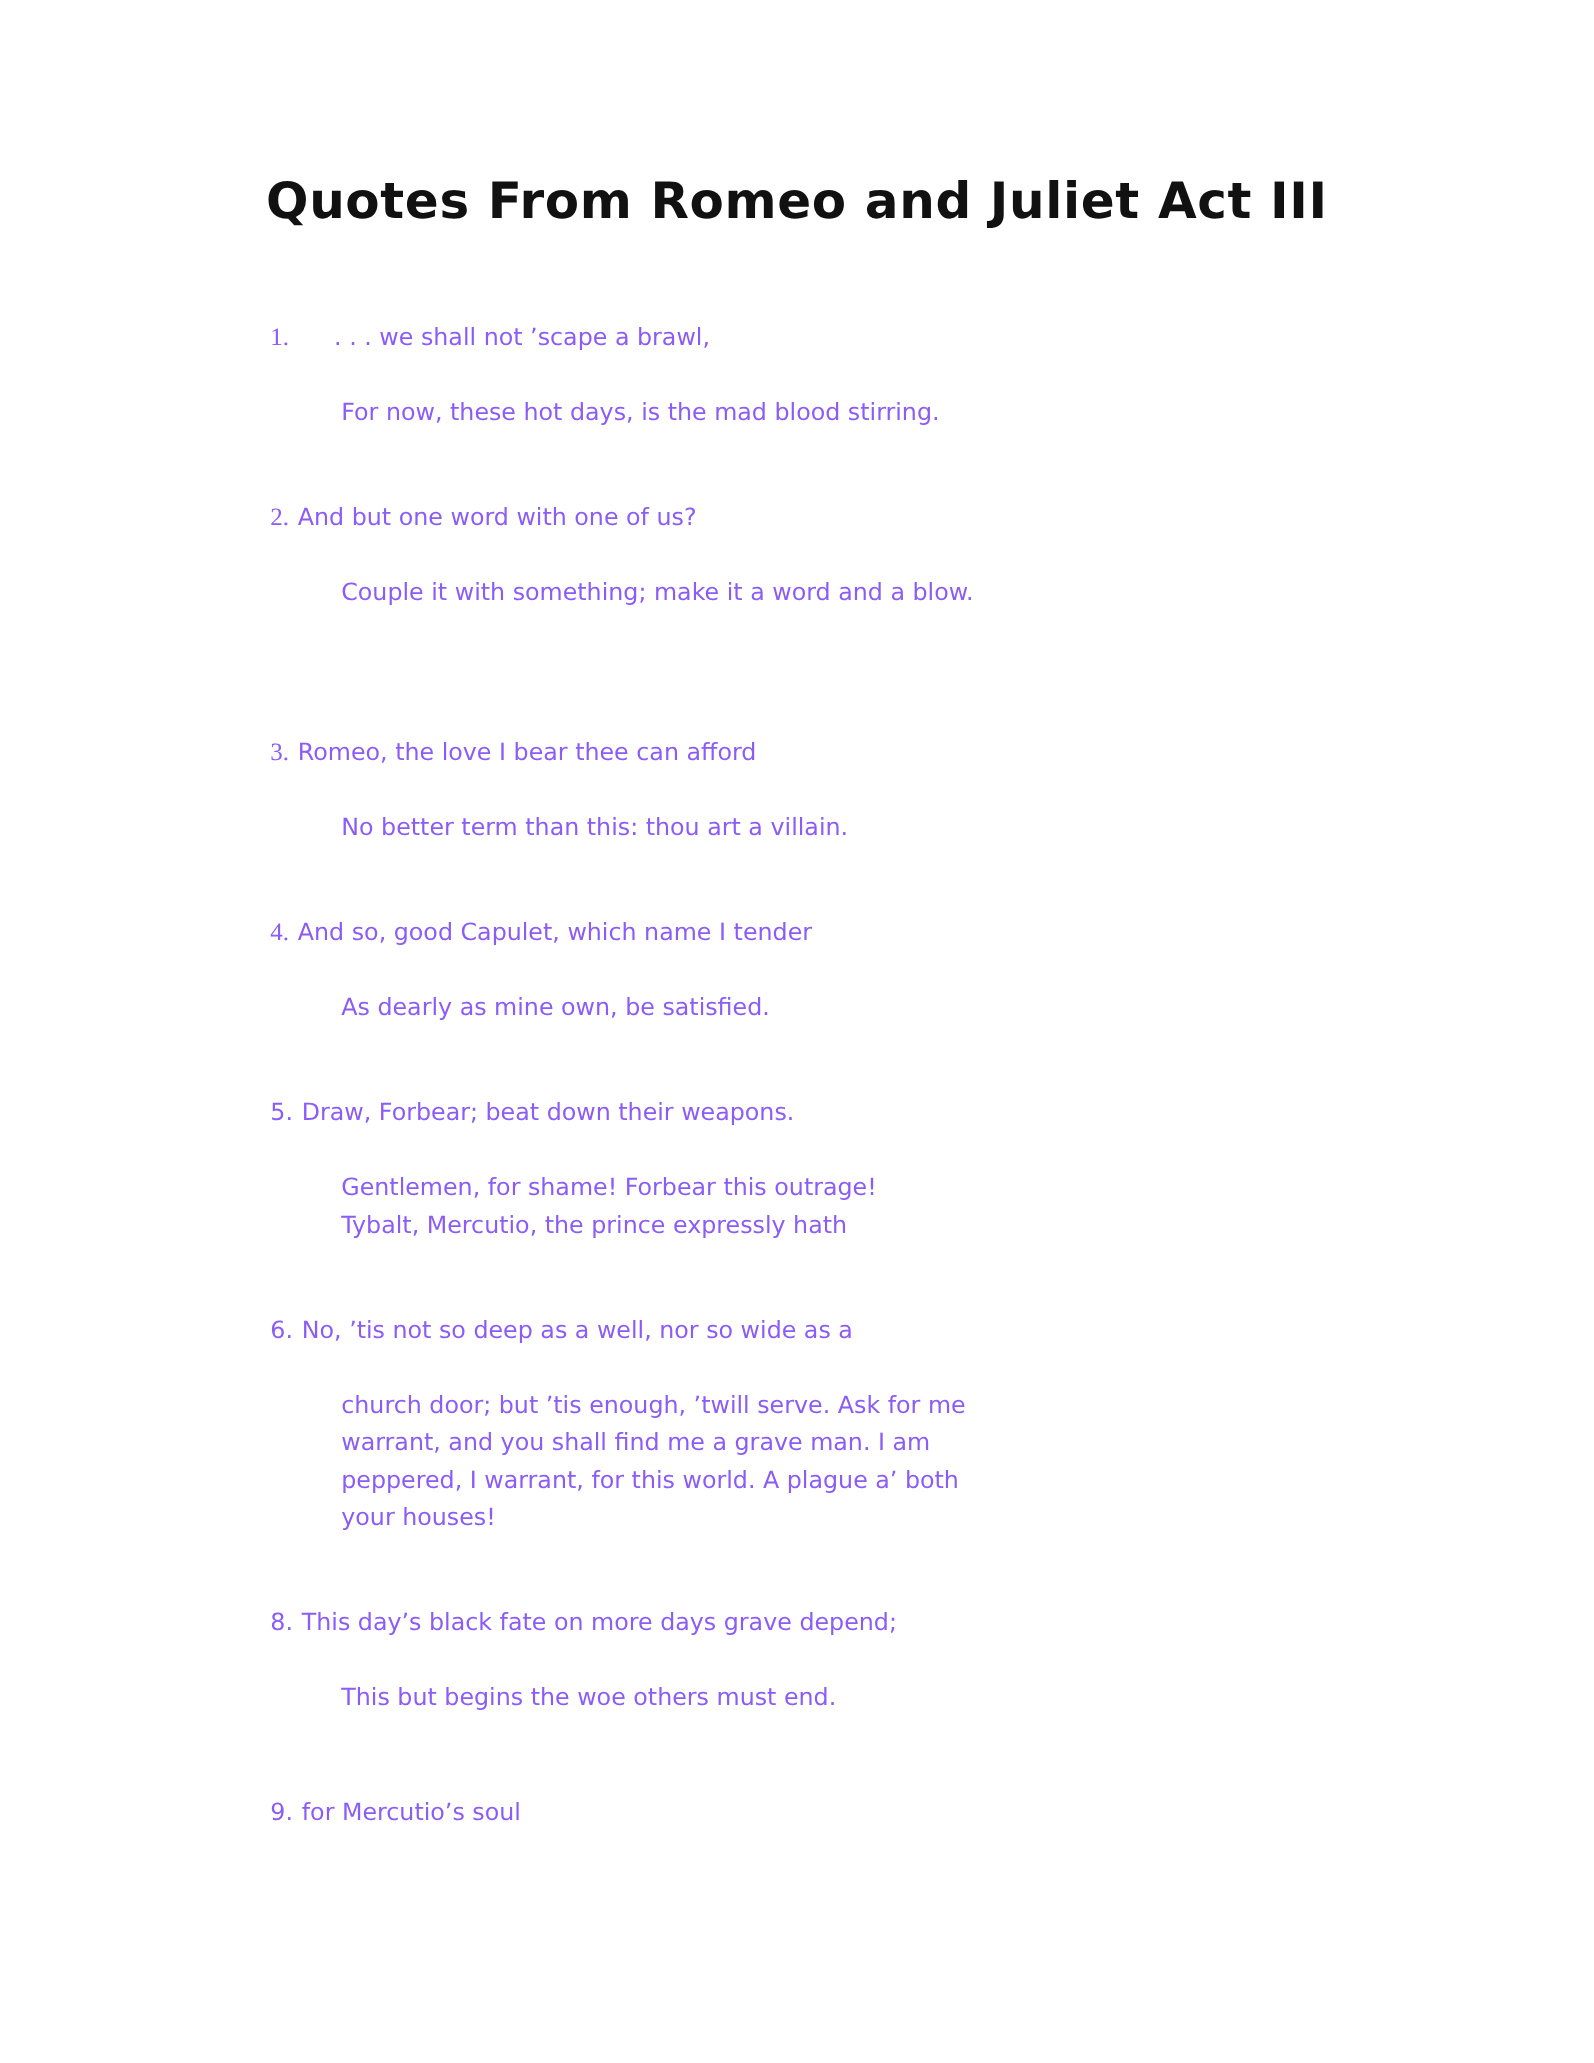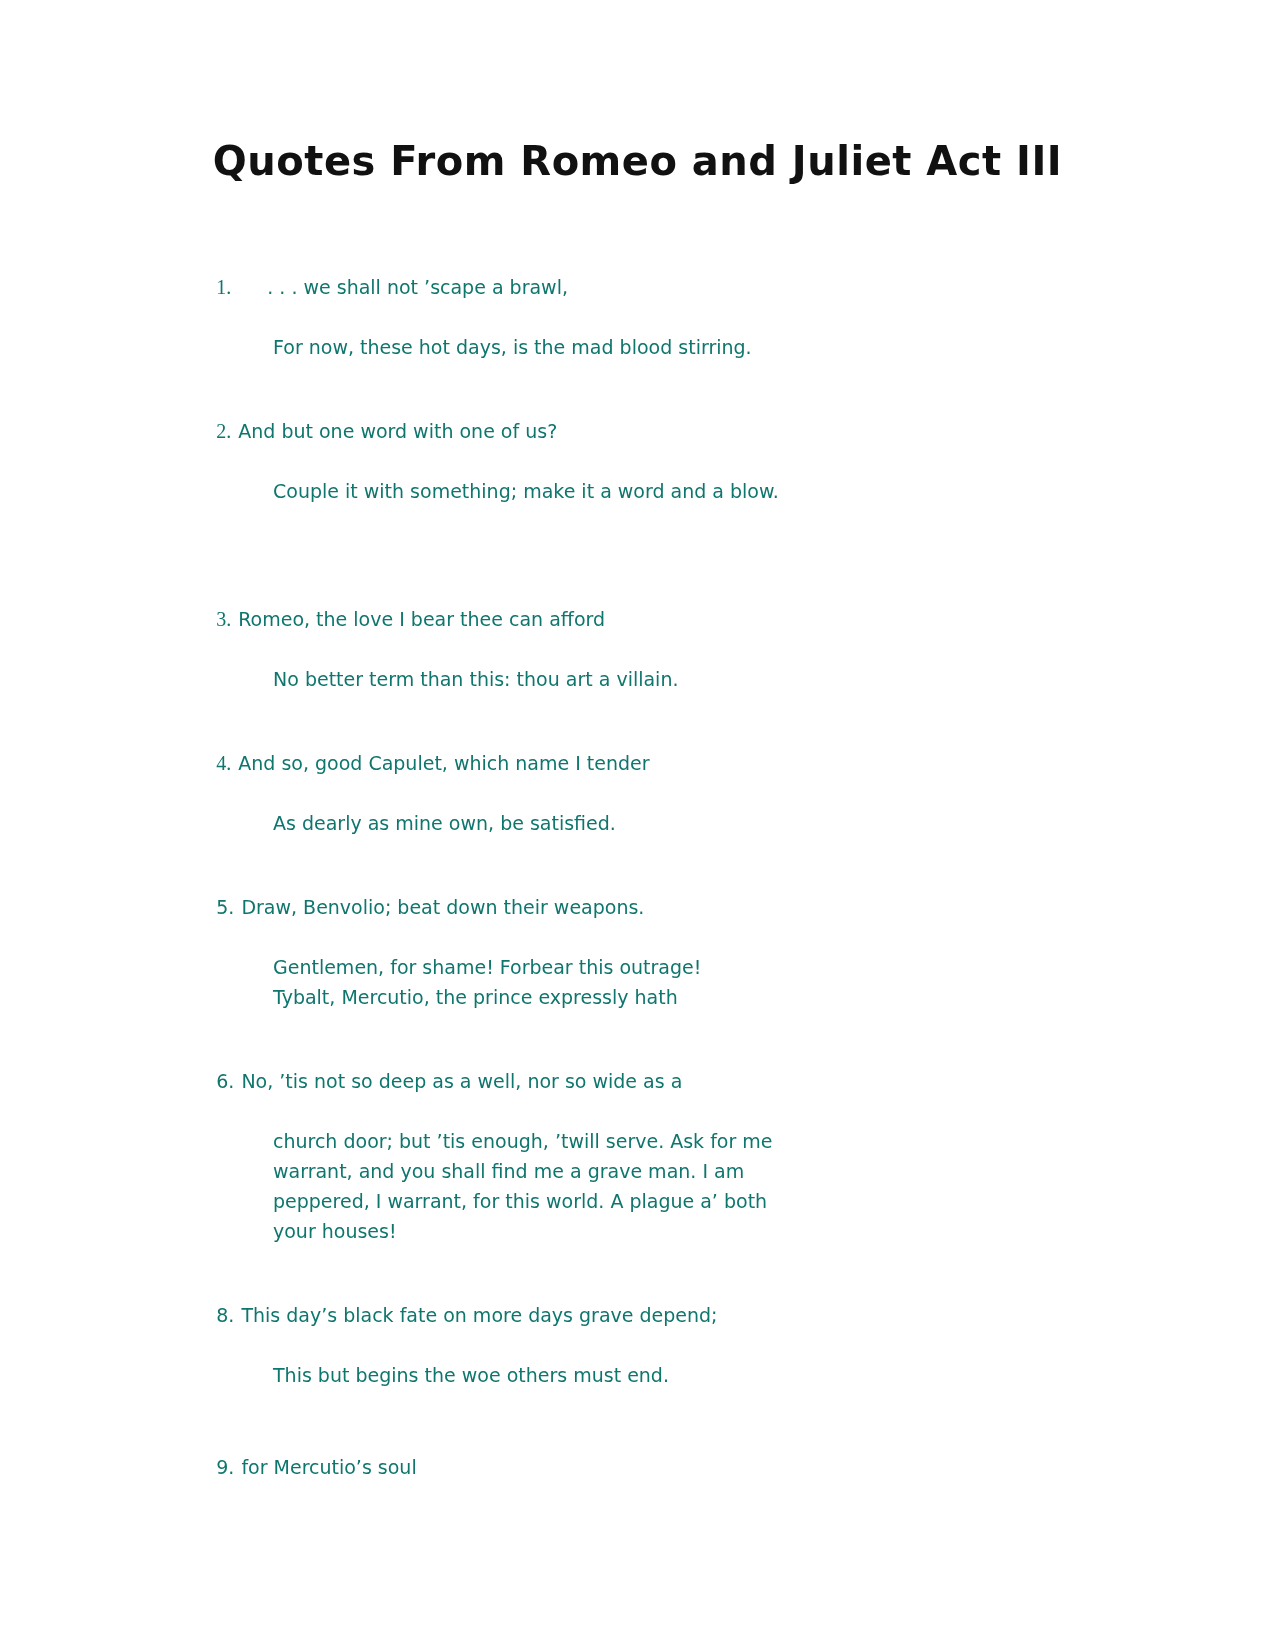--- a/index.html
+++ b/index.html
@@ -16,29 +16,29 @@
     box-sizing: border-box;
     padding: 138px 160px 60px 180px;
     font-family: "DejaVu Sans", "Liberation Sans", sans-serif;
     color: #1a1a1a;
   }
   .title {
     text-align: center;
     font-size: 40px;
     font-weight: 600;
     letter-spacing: 0.5px;
-    margin: 0 0 58px -20px;
+    margin: 0 0 41px -20px;
     color: #111111;
     font-family: "DejaVu Sans", sans-serif;
   }
   .quote {
     font-size: 19px;
     line-height: 30px;
     margin-bottom: 24px;
-    color: #0f766e;
+    color: #8b5cf6;
   }
   .quote.gap-large { margin-bottom: 68px; }
   .quote.gap-med { margin-bottom: 32px; }
   .first-line { white-space: pre-wrap; }
   .num { margin-right: 7px; }
   .quote.wide-num .num {
     display: inline-block;
     min-width: 44px;
   }
   .quote.serif-num .num {
@@ -80,21 +80,21 @@
 
   <div class="quote serif-num">
     <div class="first-line">
       <span class="num">4.</span><span>And so, good Capulet, which name I tender</span>
     </div>
     <div class="cont-line">As dearly as mine own, be satisfied.</div>
   </div>
 
   <div class="quote">
     <div class="first-line">
-      <span class="num">5.</span><span>Draw, Benvolio; beat down their weapons.</span>
+      <span class="num">5.</span><span>Draw, Forbear; beat down their weapons.</span>
     </div>
     <div class="cont-line">Gentlemen, for shame! Forbear this outrage!</div>
     <div class="cont-line">Tybalt, Mercutio, the prince expressly hath</div>
   </div>
 
   <div class="quote">
     <div class="first-line">
       <span class="num">6.</span><span>No, ’tis not so deep as a well, nor so wide as a</span>
     </div>
     <div class="cont-line">church door; but ’tis enough, ’twill serve. Ask for me</div>

